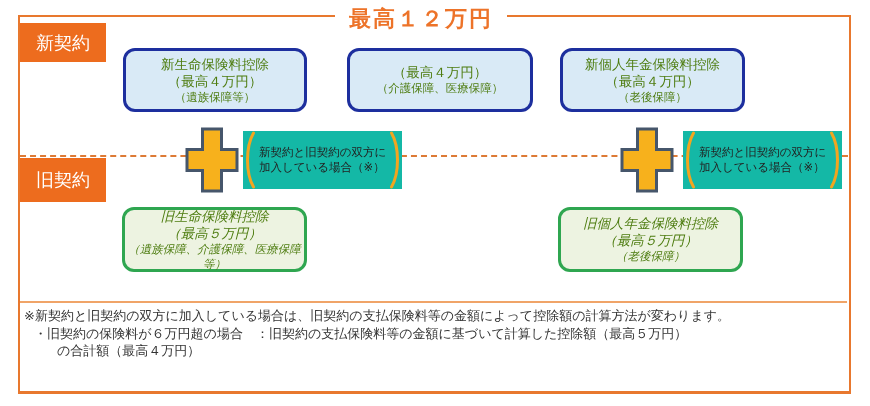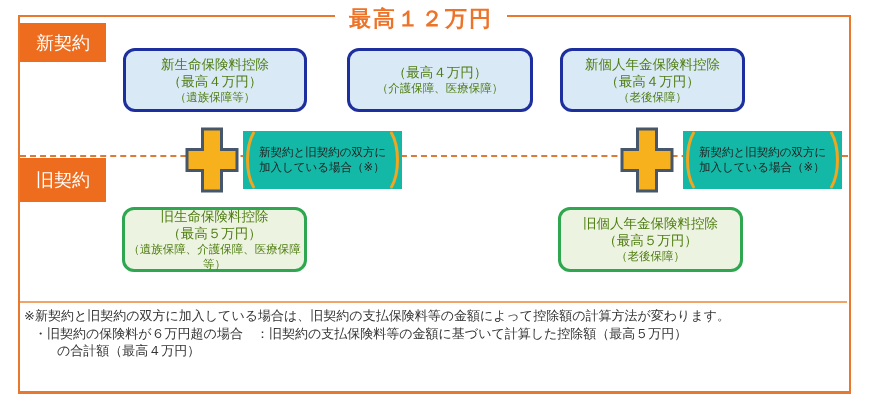--- a/index.html
+++ b/index.html
@@ -22,21 +22,21 @@
   .dashed-line{position:absolute;left:20px;top:155px;width:828px;height:0;
                border-top:2px dashed #DD7A35;z-index:2;}
 
   .dbox{position:absolute;border-radius:12px;display:flex;flex-direction:column;
         align-items:center;justify-content:center;text-align:center;z-index:3;
         color:#4d7c0f;}
   .dbox .l1{font-size:13.5px;line-height:17px;}
   .dbox .l2{font-size:13.5px;line-height:17px;}
   .dbox .l3{font-size:11.5px;line-height:15px;}
   .blue{background:#D9EAF6;border:3px solid #1D2F9E;}
-  .green{background:#EDF3E1;border:3px solid #2FA650;}
+  .green{background:#EDF3E1;border:3px solid #2FA650;font-style:italic;}
 
   .b1{left:123px;top:48px;width:178px;height:58px;}
   .b2{left:347px;top:48px;width:180px;height:58px;}
   .b3{left:560px;top:48px;width:179px;height:58px;}
   .g1{left:122px;top:207px;width:179px;height:59px;}
   .g2{left:558px;top:207px;width:179px;height:59px;}
 
   .plus{position:absolute;width:54px;height:66px;z-index:4;}
   .plus1{left:185px;top:127px;}
   .plus2{left:620px;top:127px;}

